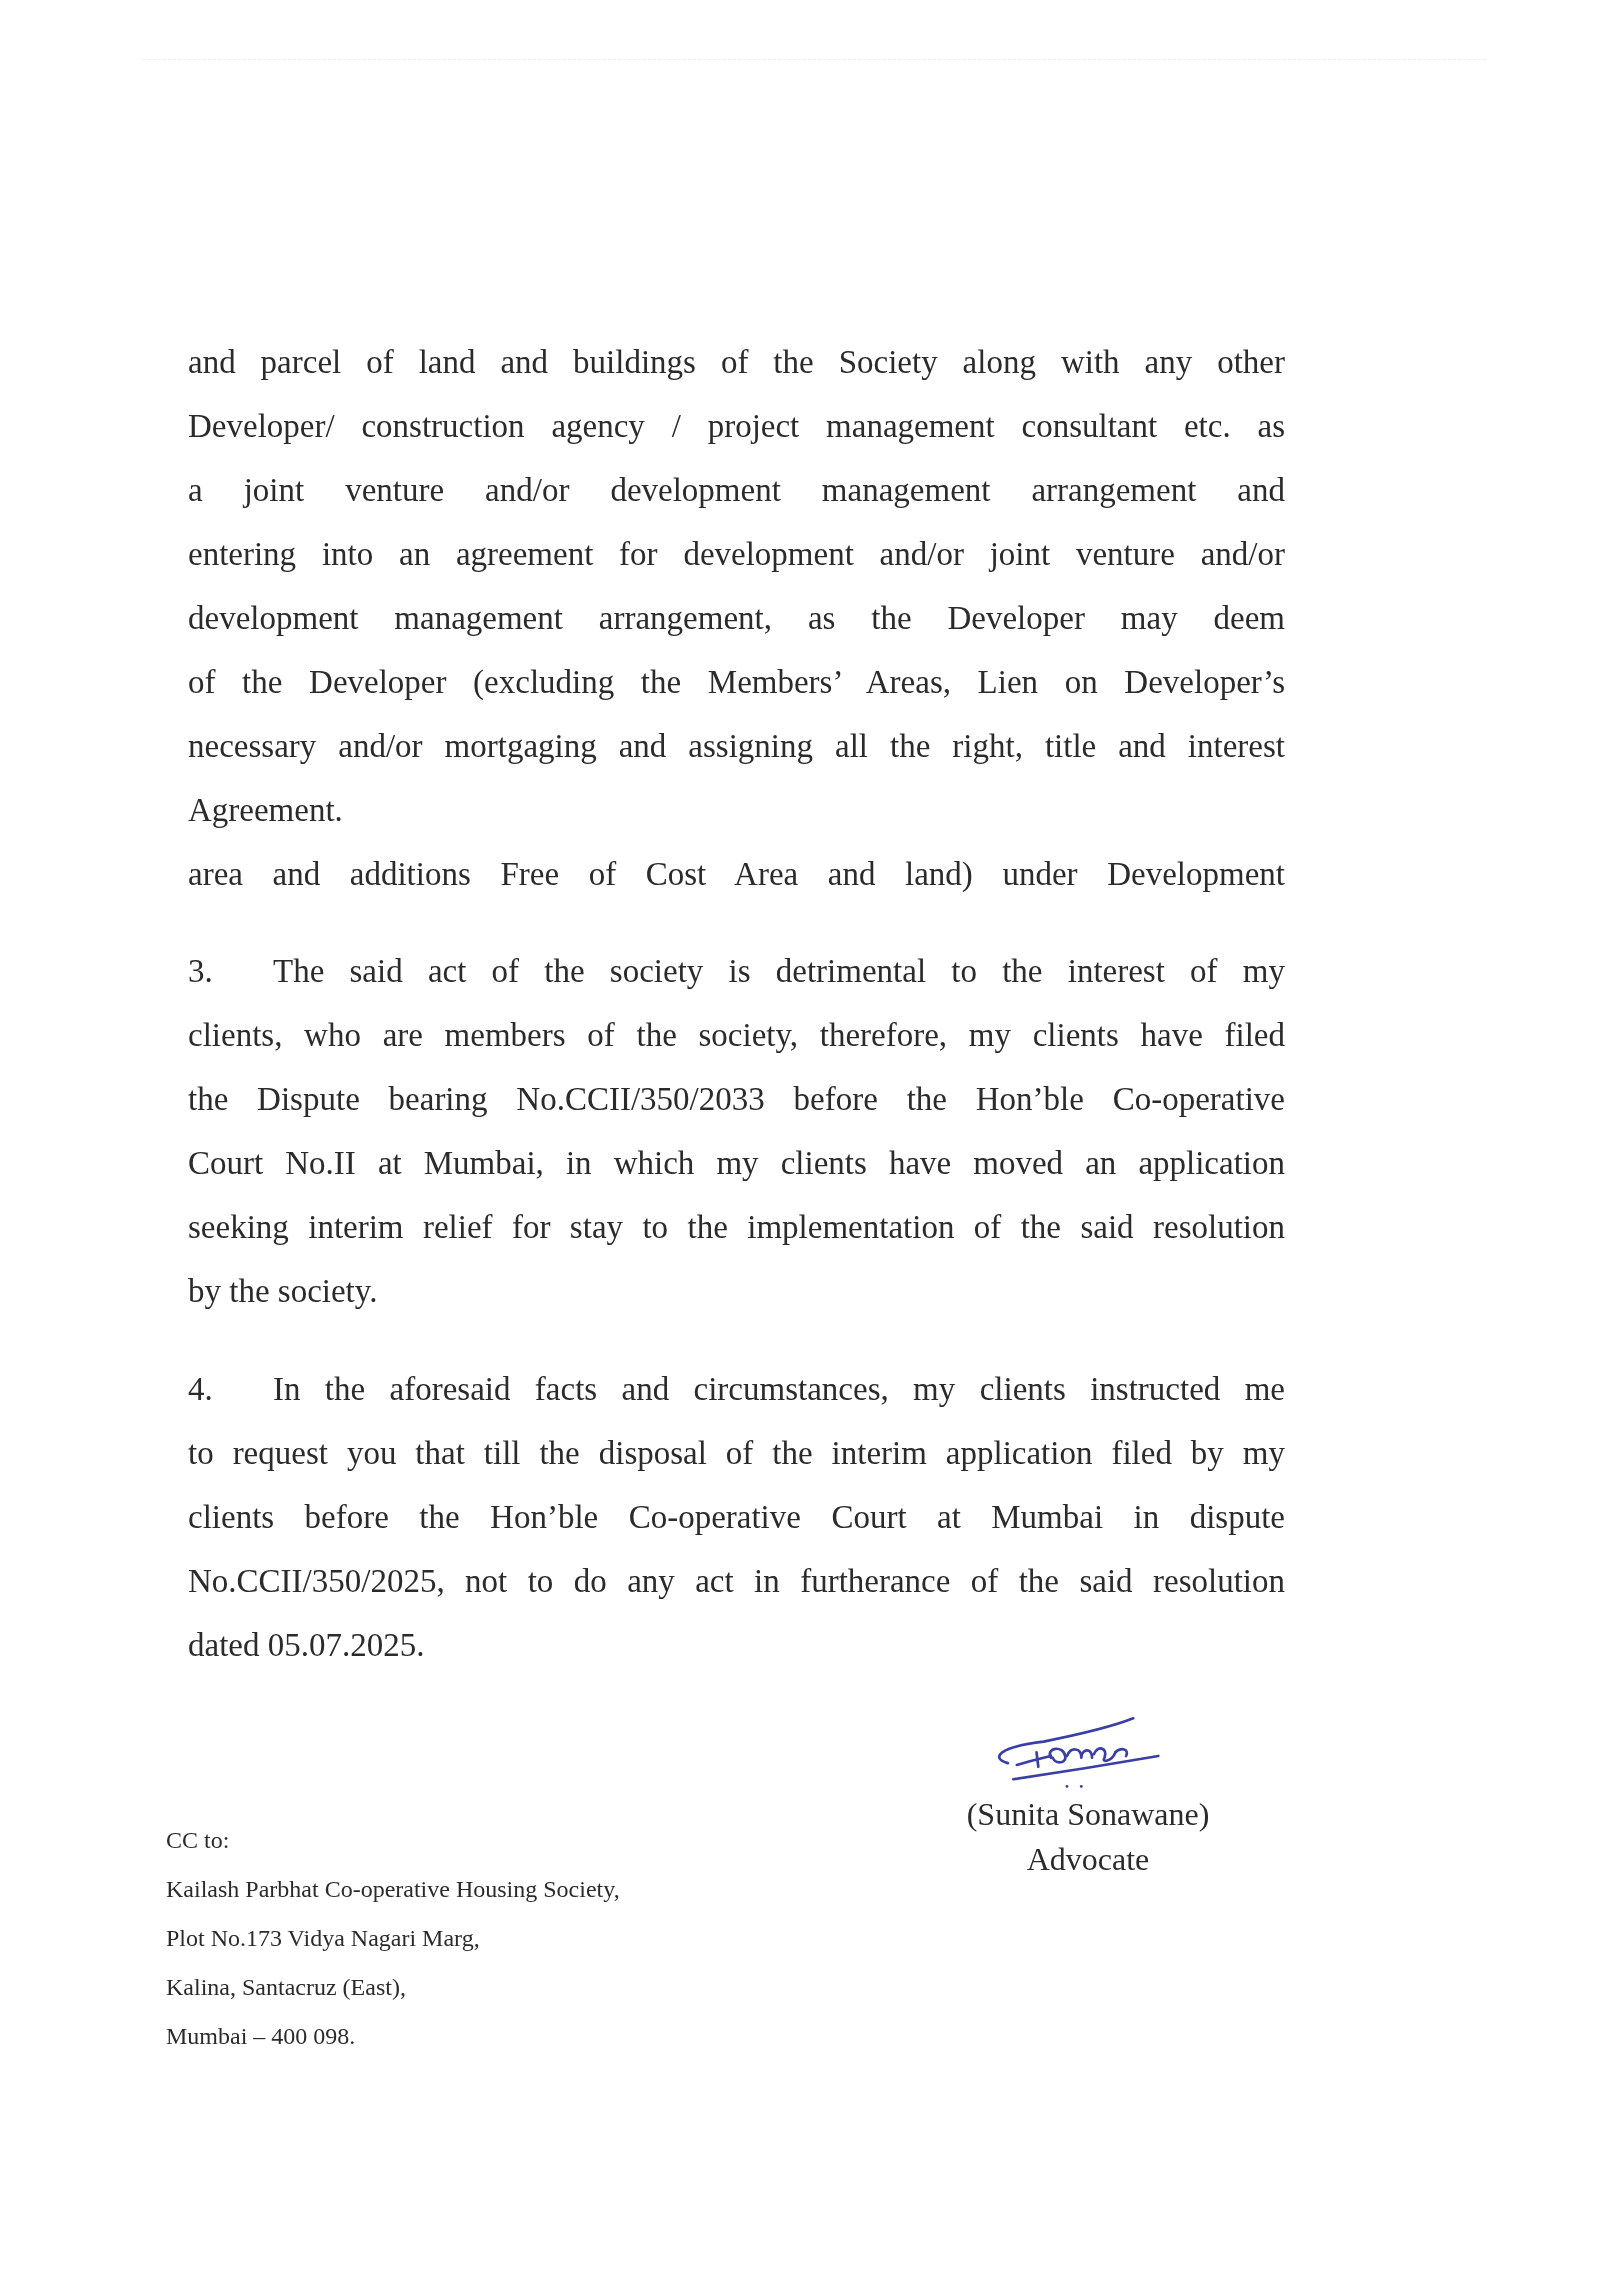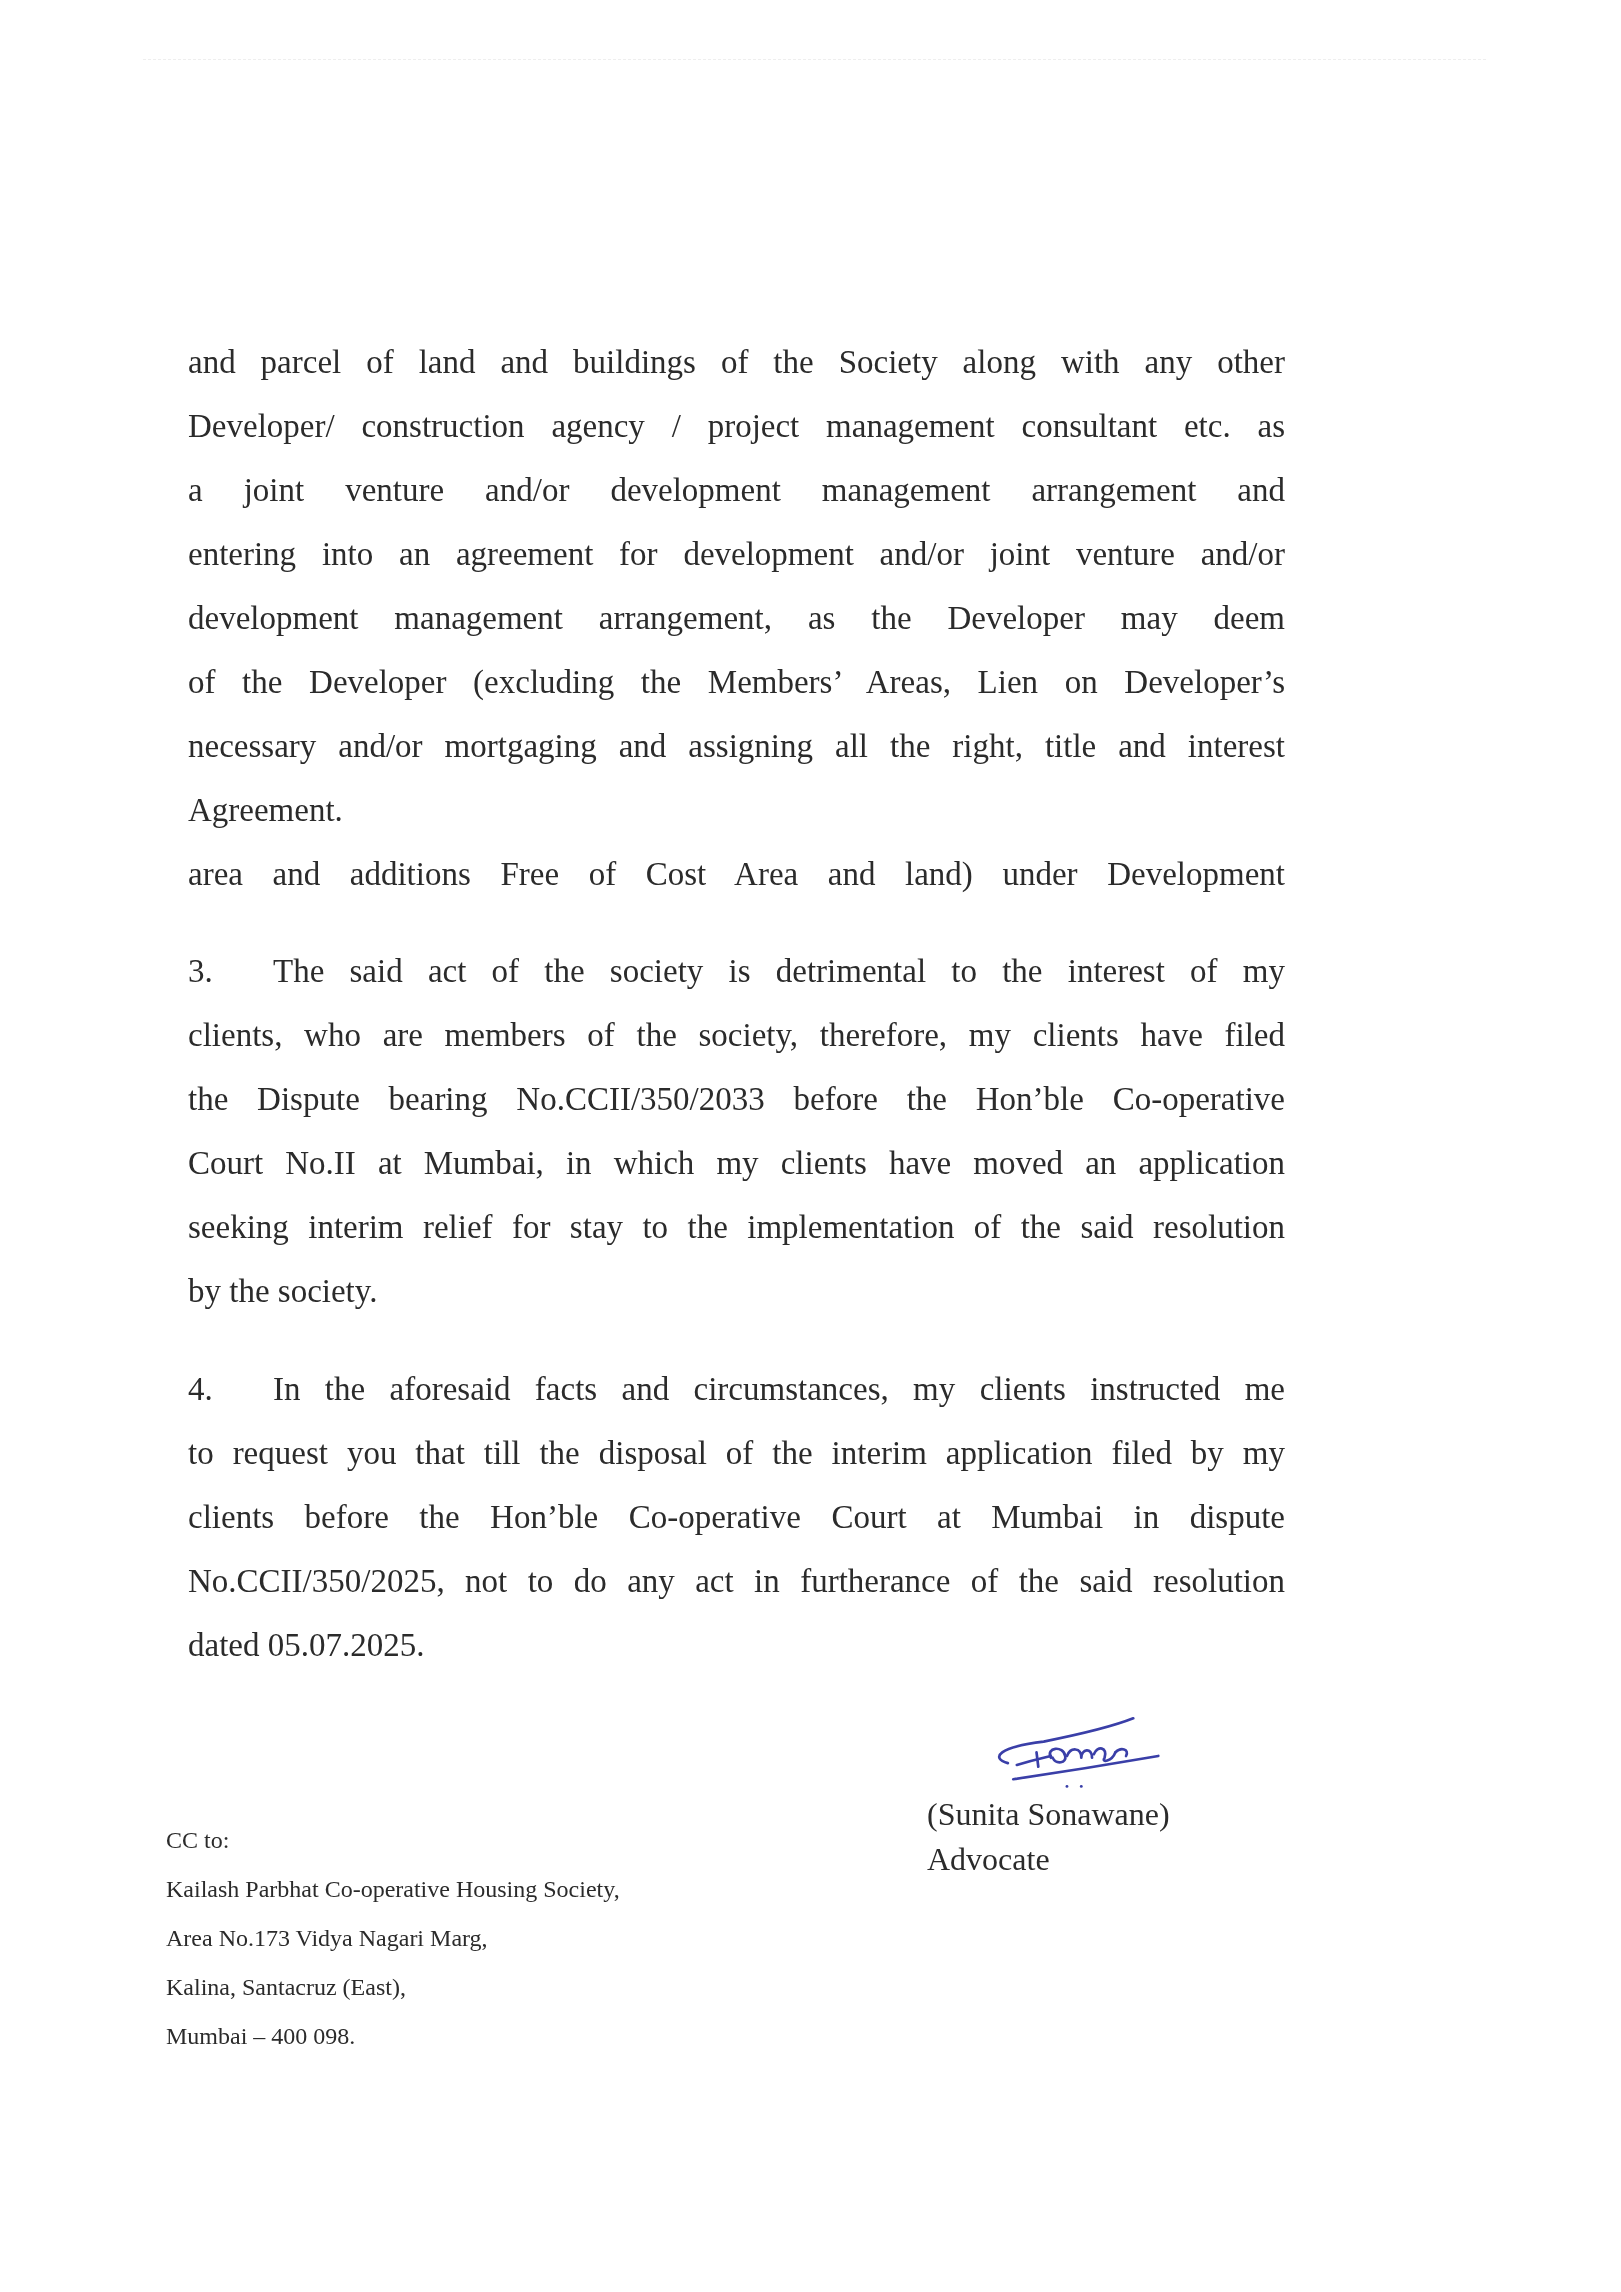--- a/index.html
+++ b/index.html
@@ -53,20 +53,21 @@
     #para-4 { top: 1357px; }
     .num {
       display: inline-block;
       width: 85px;
     }
     .sig-block {
       position: absolute;
       left: 927px;
       top: 1711px;
       width: 322px;
+      text-align: center;
       font-size: 32px;
       line-height: 45px;
     }
     .signature {
       display: block;
       width: 197px;
       height: 81px;
       margin: 0 auto 0 54px;
     }
     .cc-block {
@@ -128,18 +129,18 @@
       <circle cx="96" cy="84" r="1.6" fill="#3a3fa8"></circle>
       <circle cx="112" cy="84" r="1.6" fill="#3a3fa8"></circle>
     </svg>
     <div>(Sunita Sonawane)</div>
     <div>Advocate</div>
   </div>
 
   <div class="cc-block">
     <span class="cc-line">CC to:</span>
     <span class="cc-line">Kailash Parbhat Co-operative Housing Society,</span>
-    <span class="cc-line">Area No.173 Vidya Nagari Marg,</span>
+    <span class="cc-line">Plot No.173 Vidya Nagari Marg,</span>
     <span class="cc-line">Kalina, Santacruz (East),</span>
     <span class="cc-line">Mumbai – 400 098.</span>
   </div>
 </div>
 
 
 </body></html>

